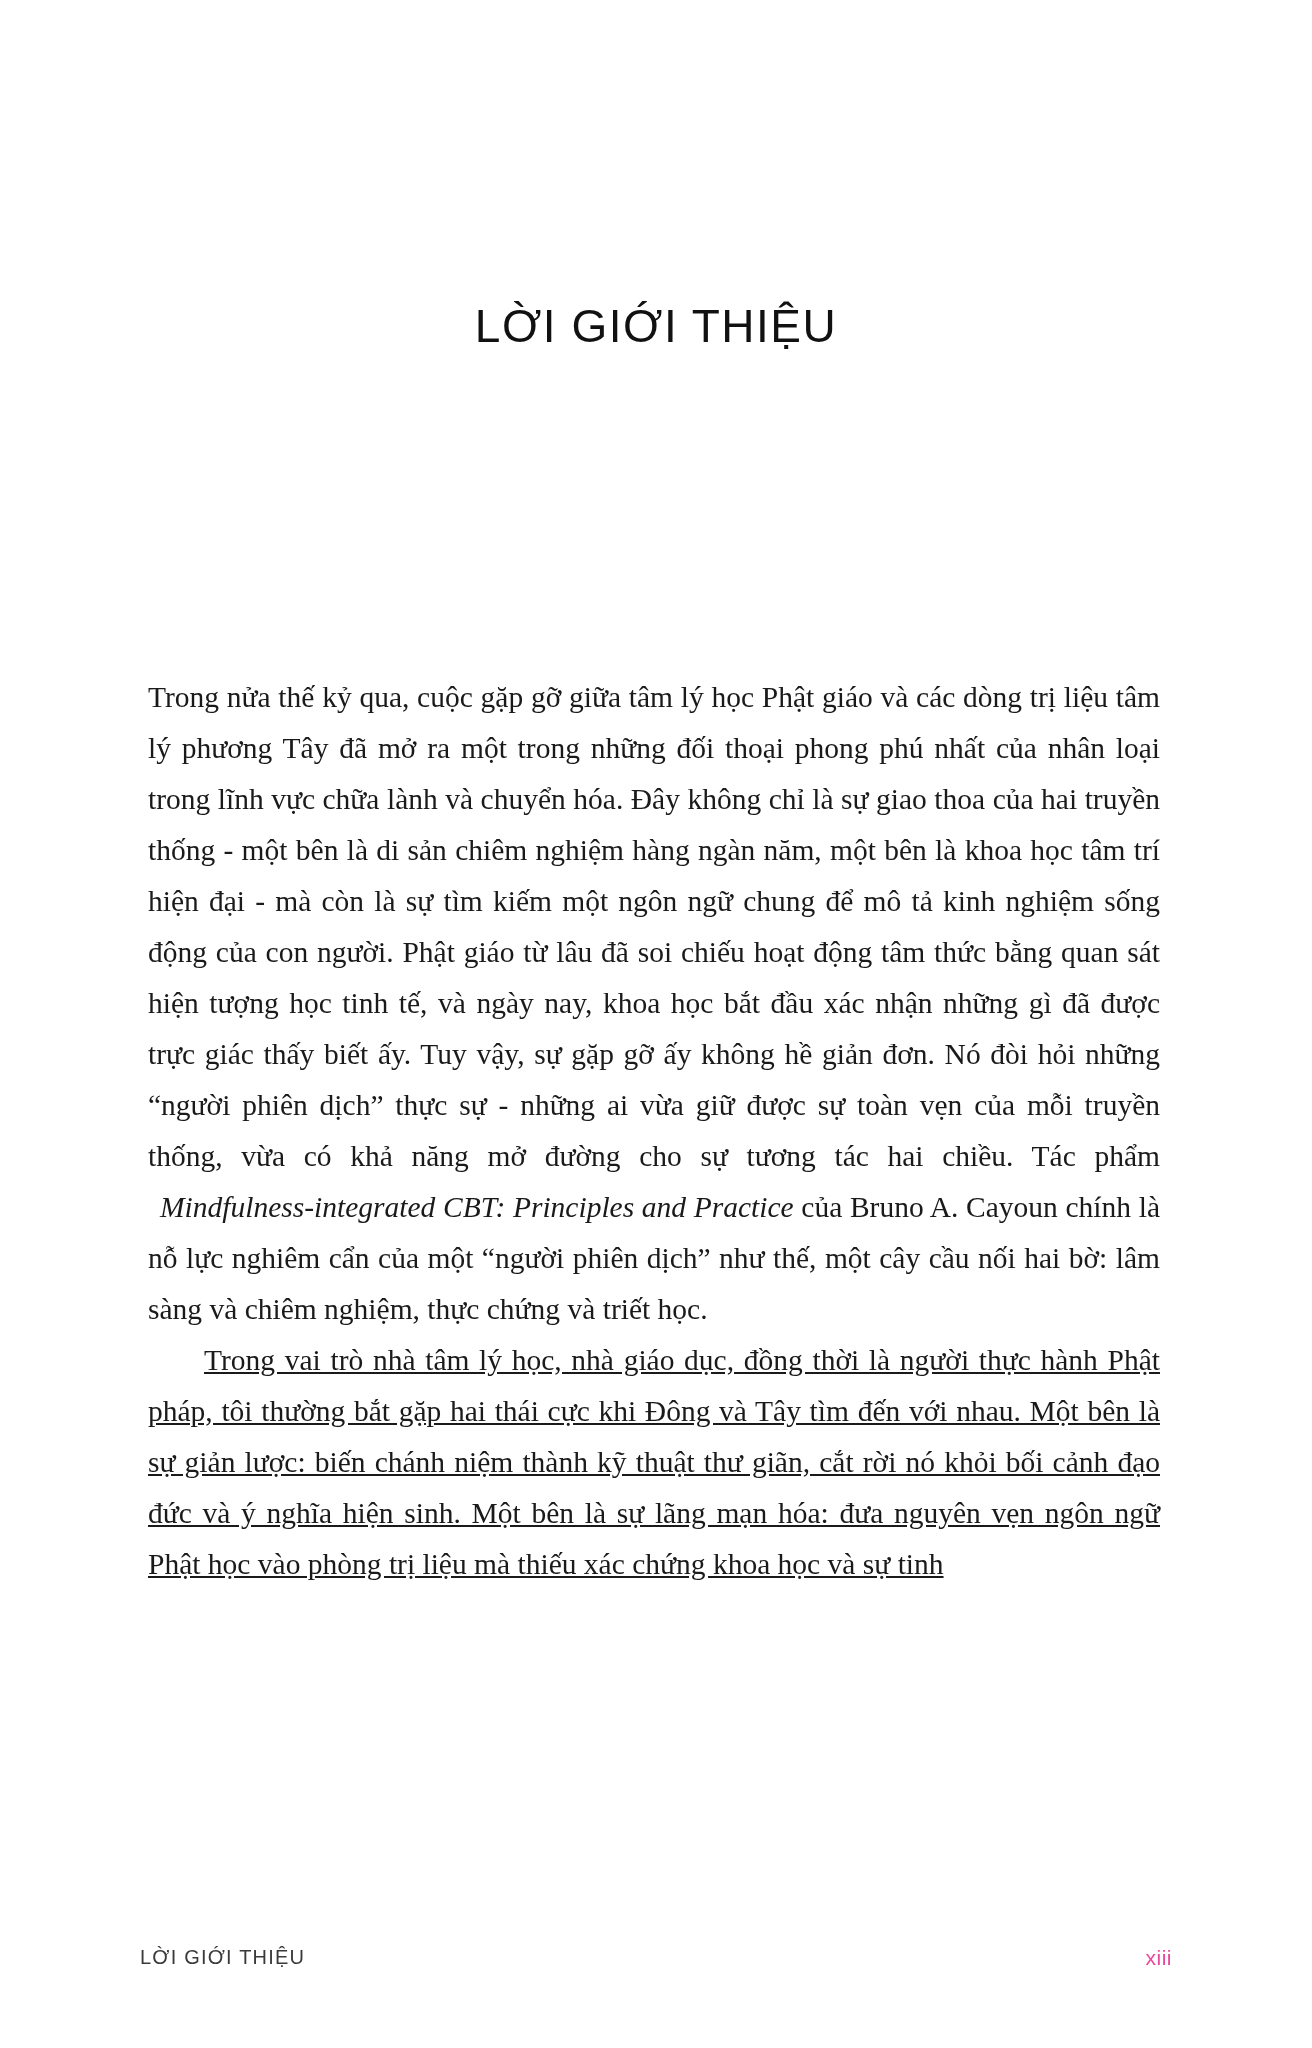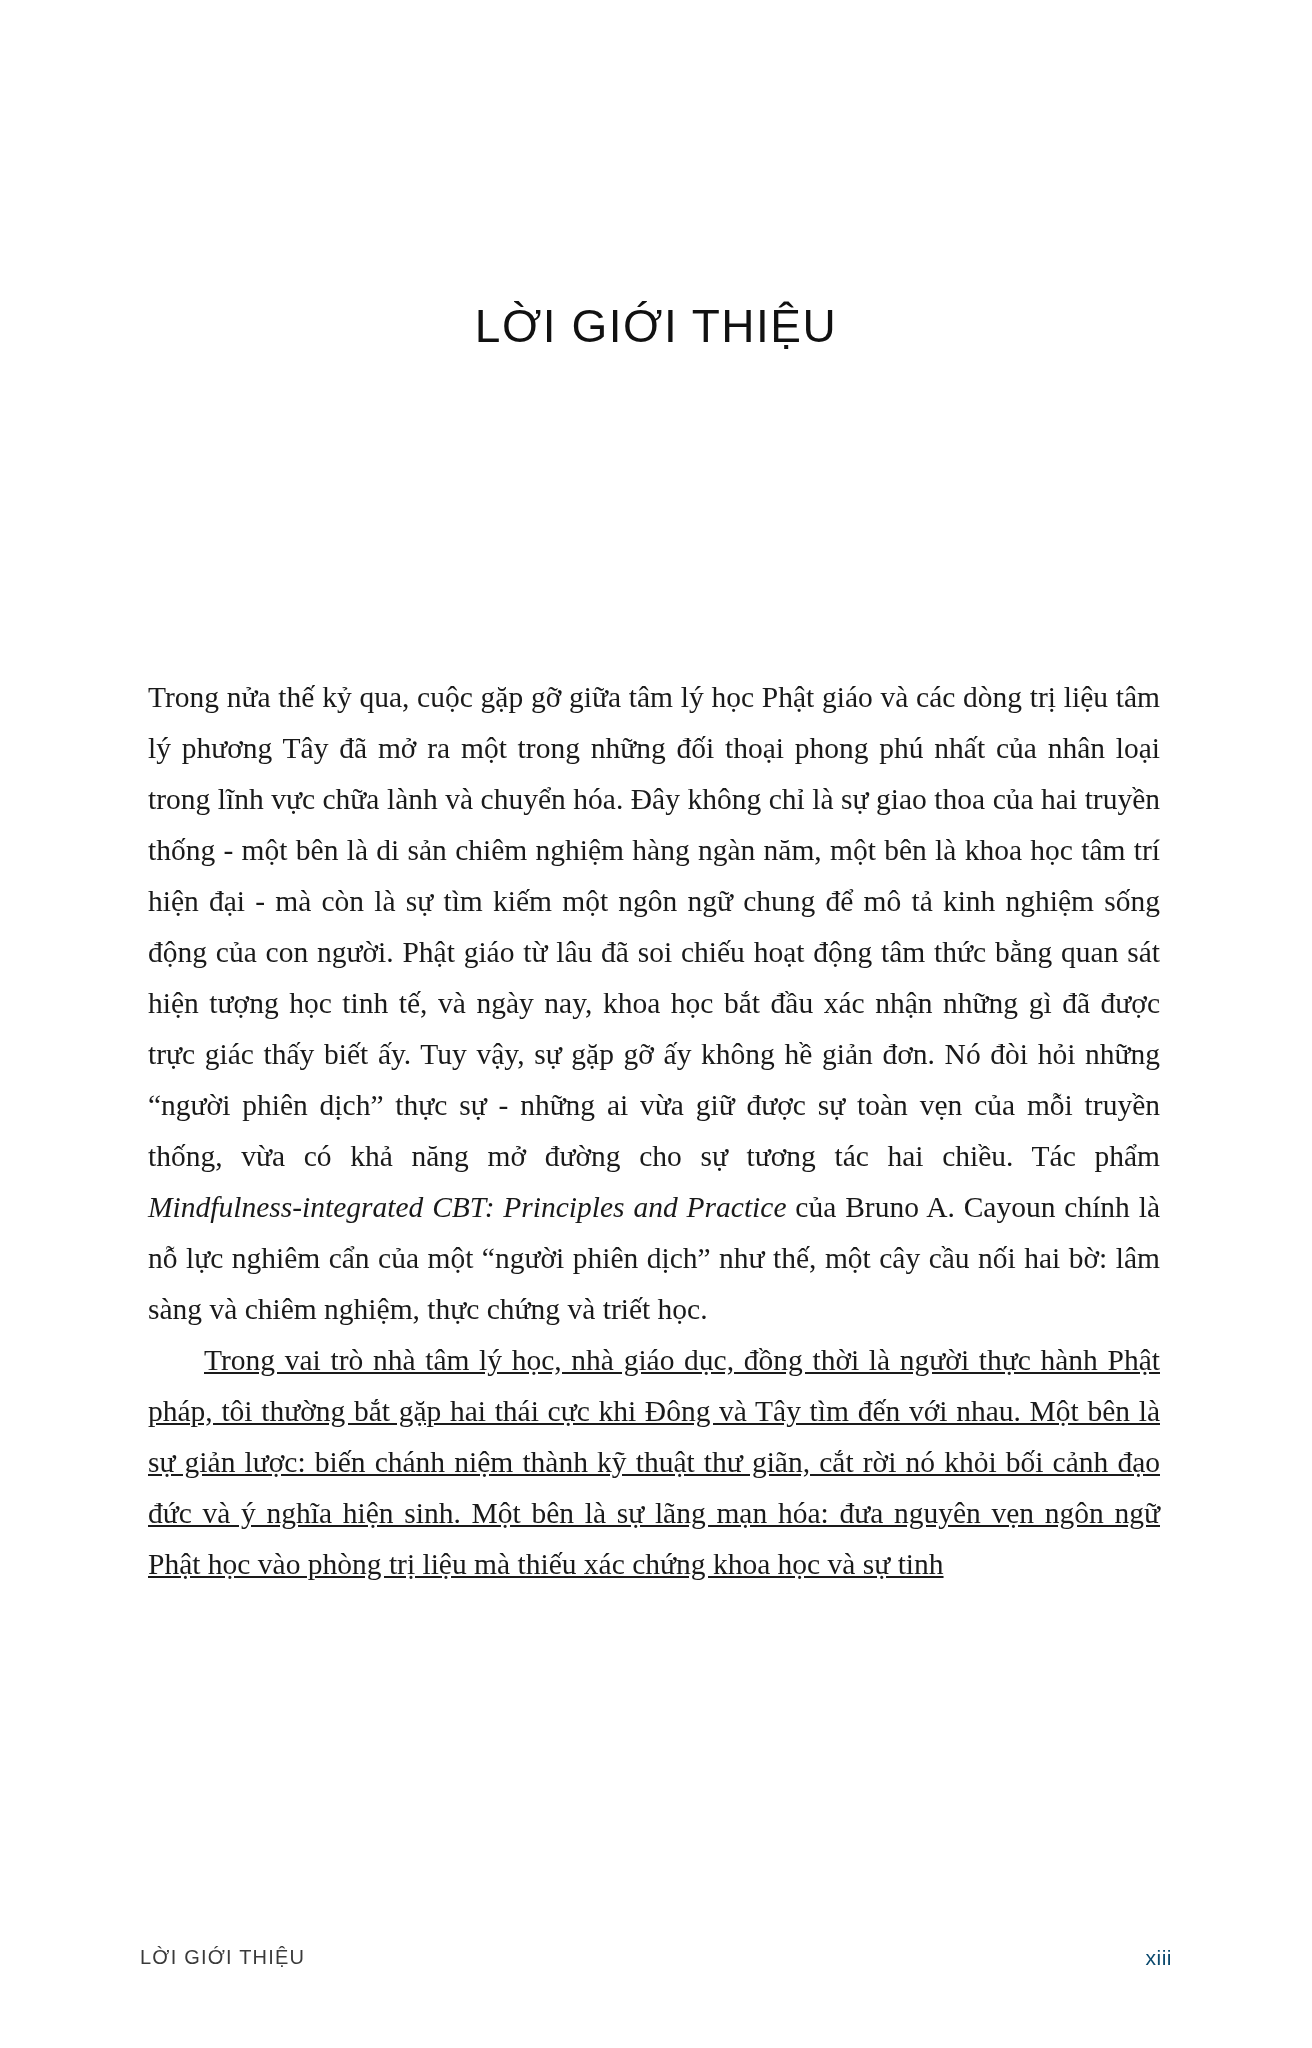--- a/index.html
+++ b/index.html
@@ -50,20 +50,21 @@
     margin: 0;
     color: #1a1a1a;
     hyphens: none;
   }
   .para.indent {
     text-indent: 56px;
     text-decoration: underline;
   }
   .para em {
     font-style: italic;
+    margin-left: 12px;
   }
   .footer {
     position: absolute;
     left: 0;
     bottom: 0;
     width: 1312px;
     height: 160px;
   }
   .footer-left {
     position: absolute;
@@ -75,21 +76,21 @@
     color: #3a3a3a;
     font-weight: 300;
   }
   .footer-right {
     position: absolute;
     right: 140px;
     top: 58px;
     font-family: "Liberation Sans", sans-serif;
     font-size: 21px;
     letter-spacing: 0.5px;
-    color: #0c4a6e;
+    color: #ec4899;
     font-weight: 300;
   }
 </style>
 </head>
 <body>
 
 <div class="page">
 
   <h1 class="page-title">LỜI GIỚI THIỆU</h1>
 

